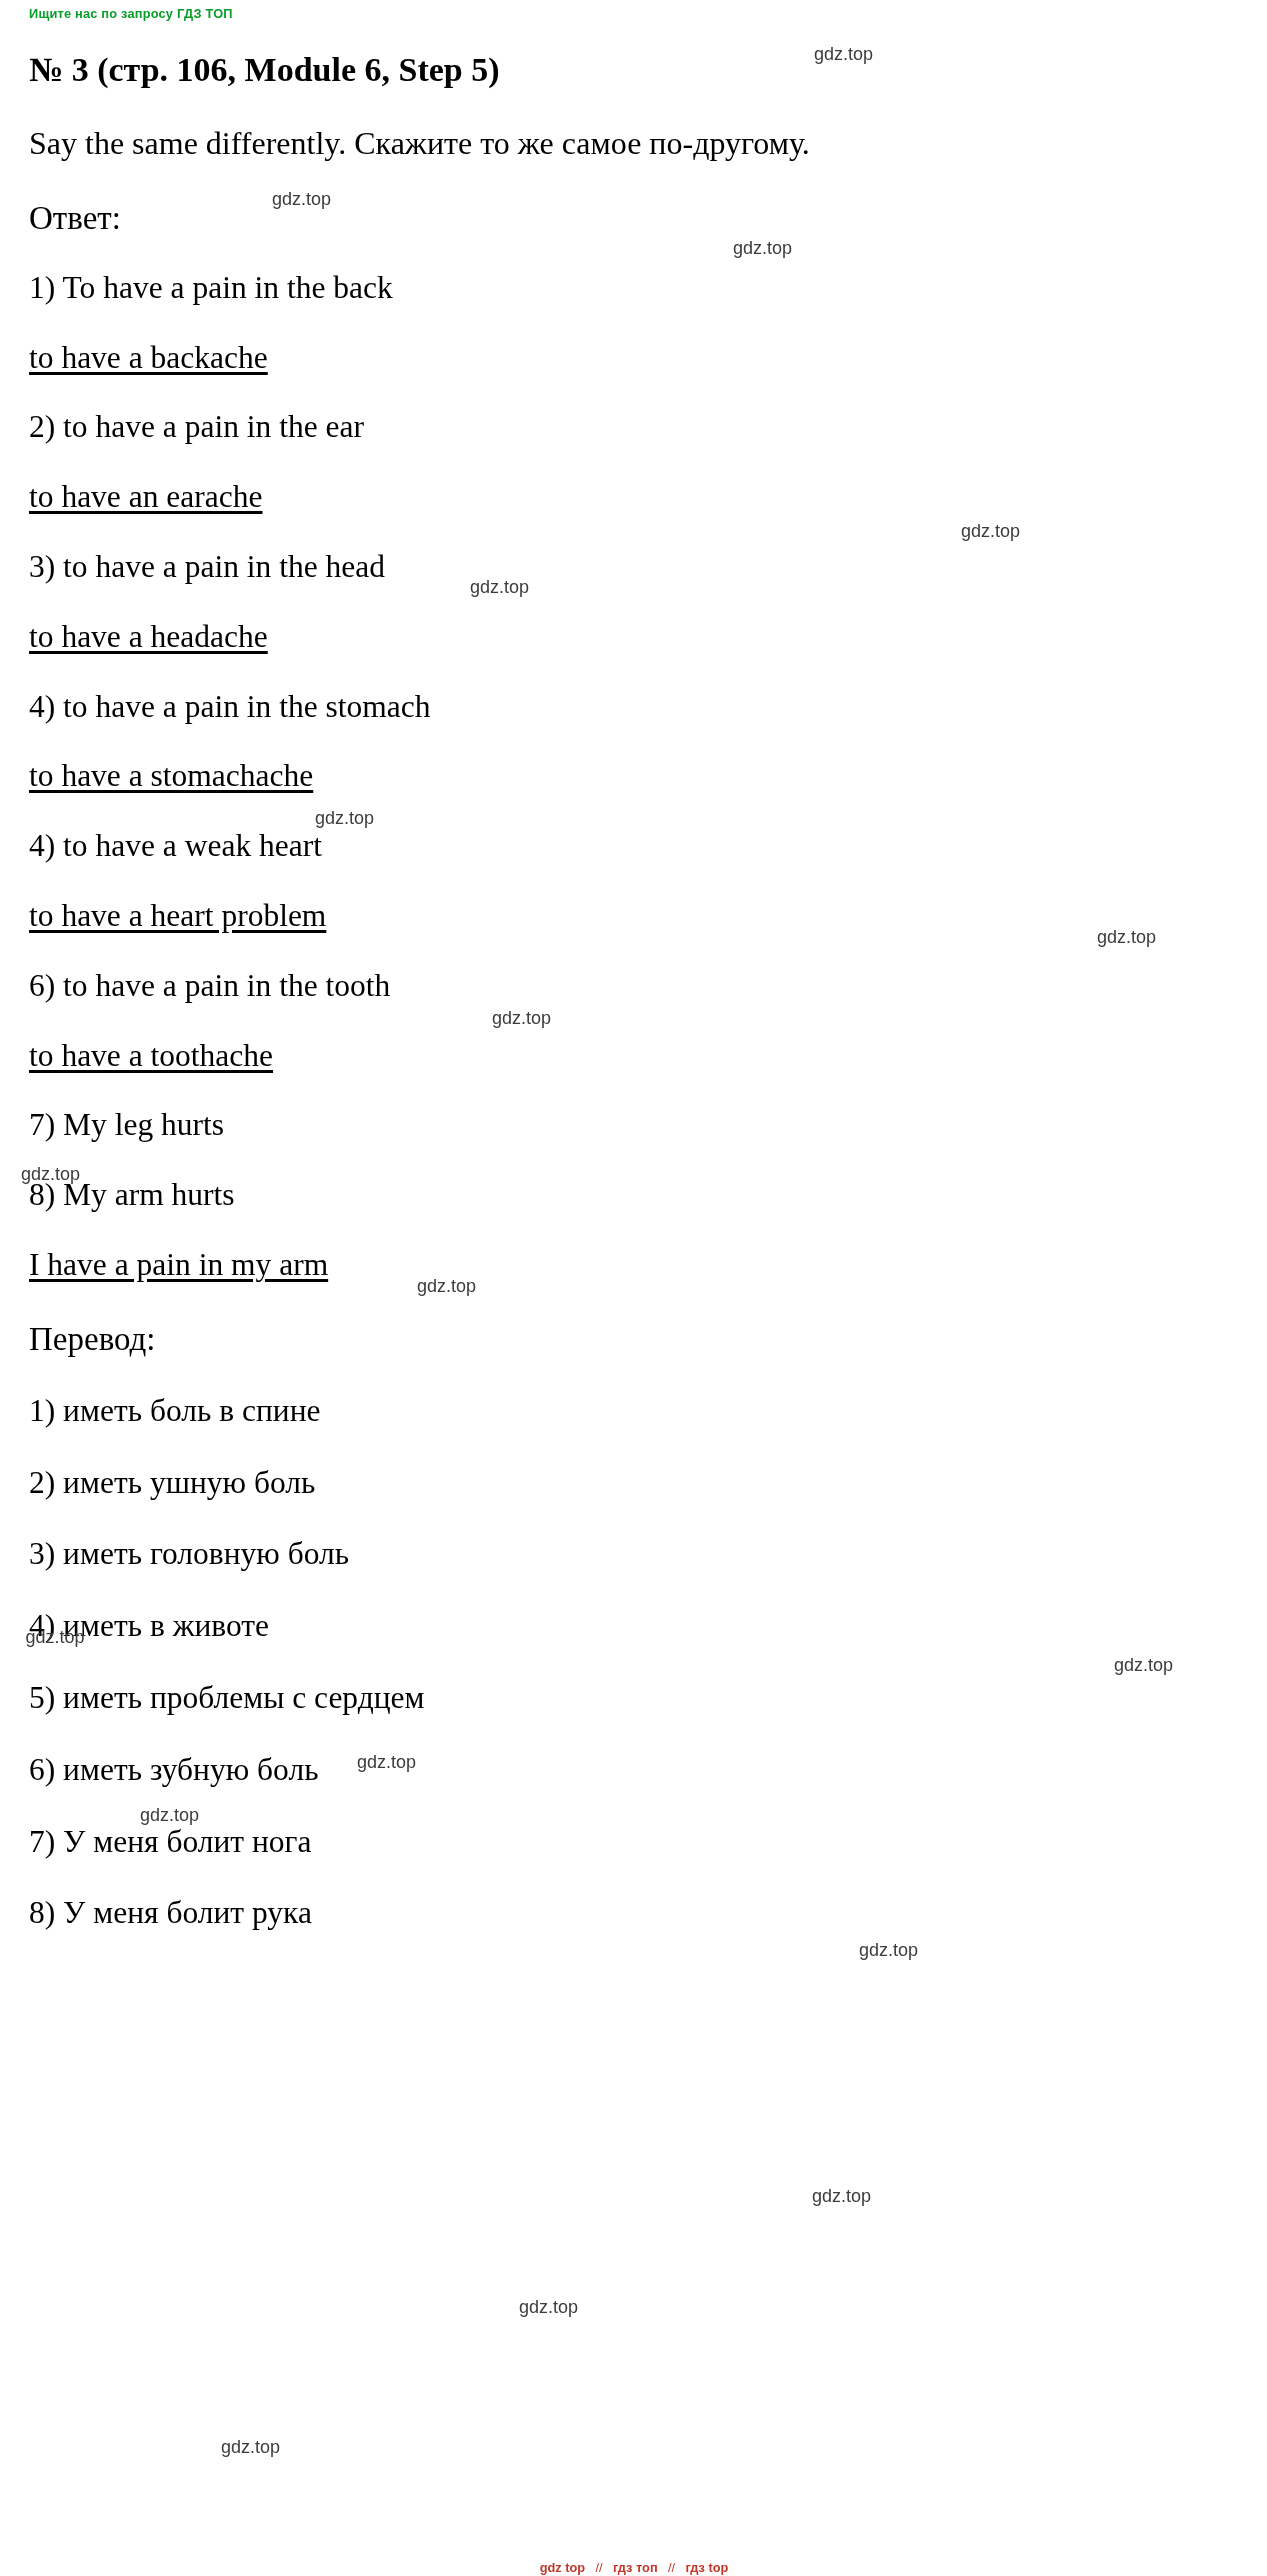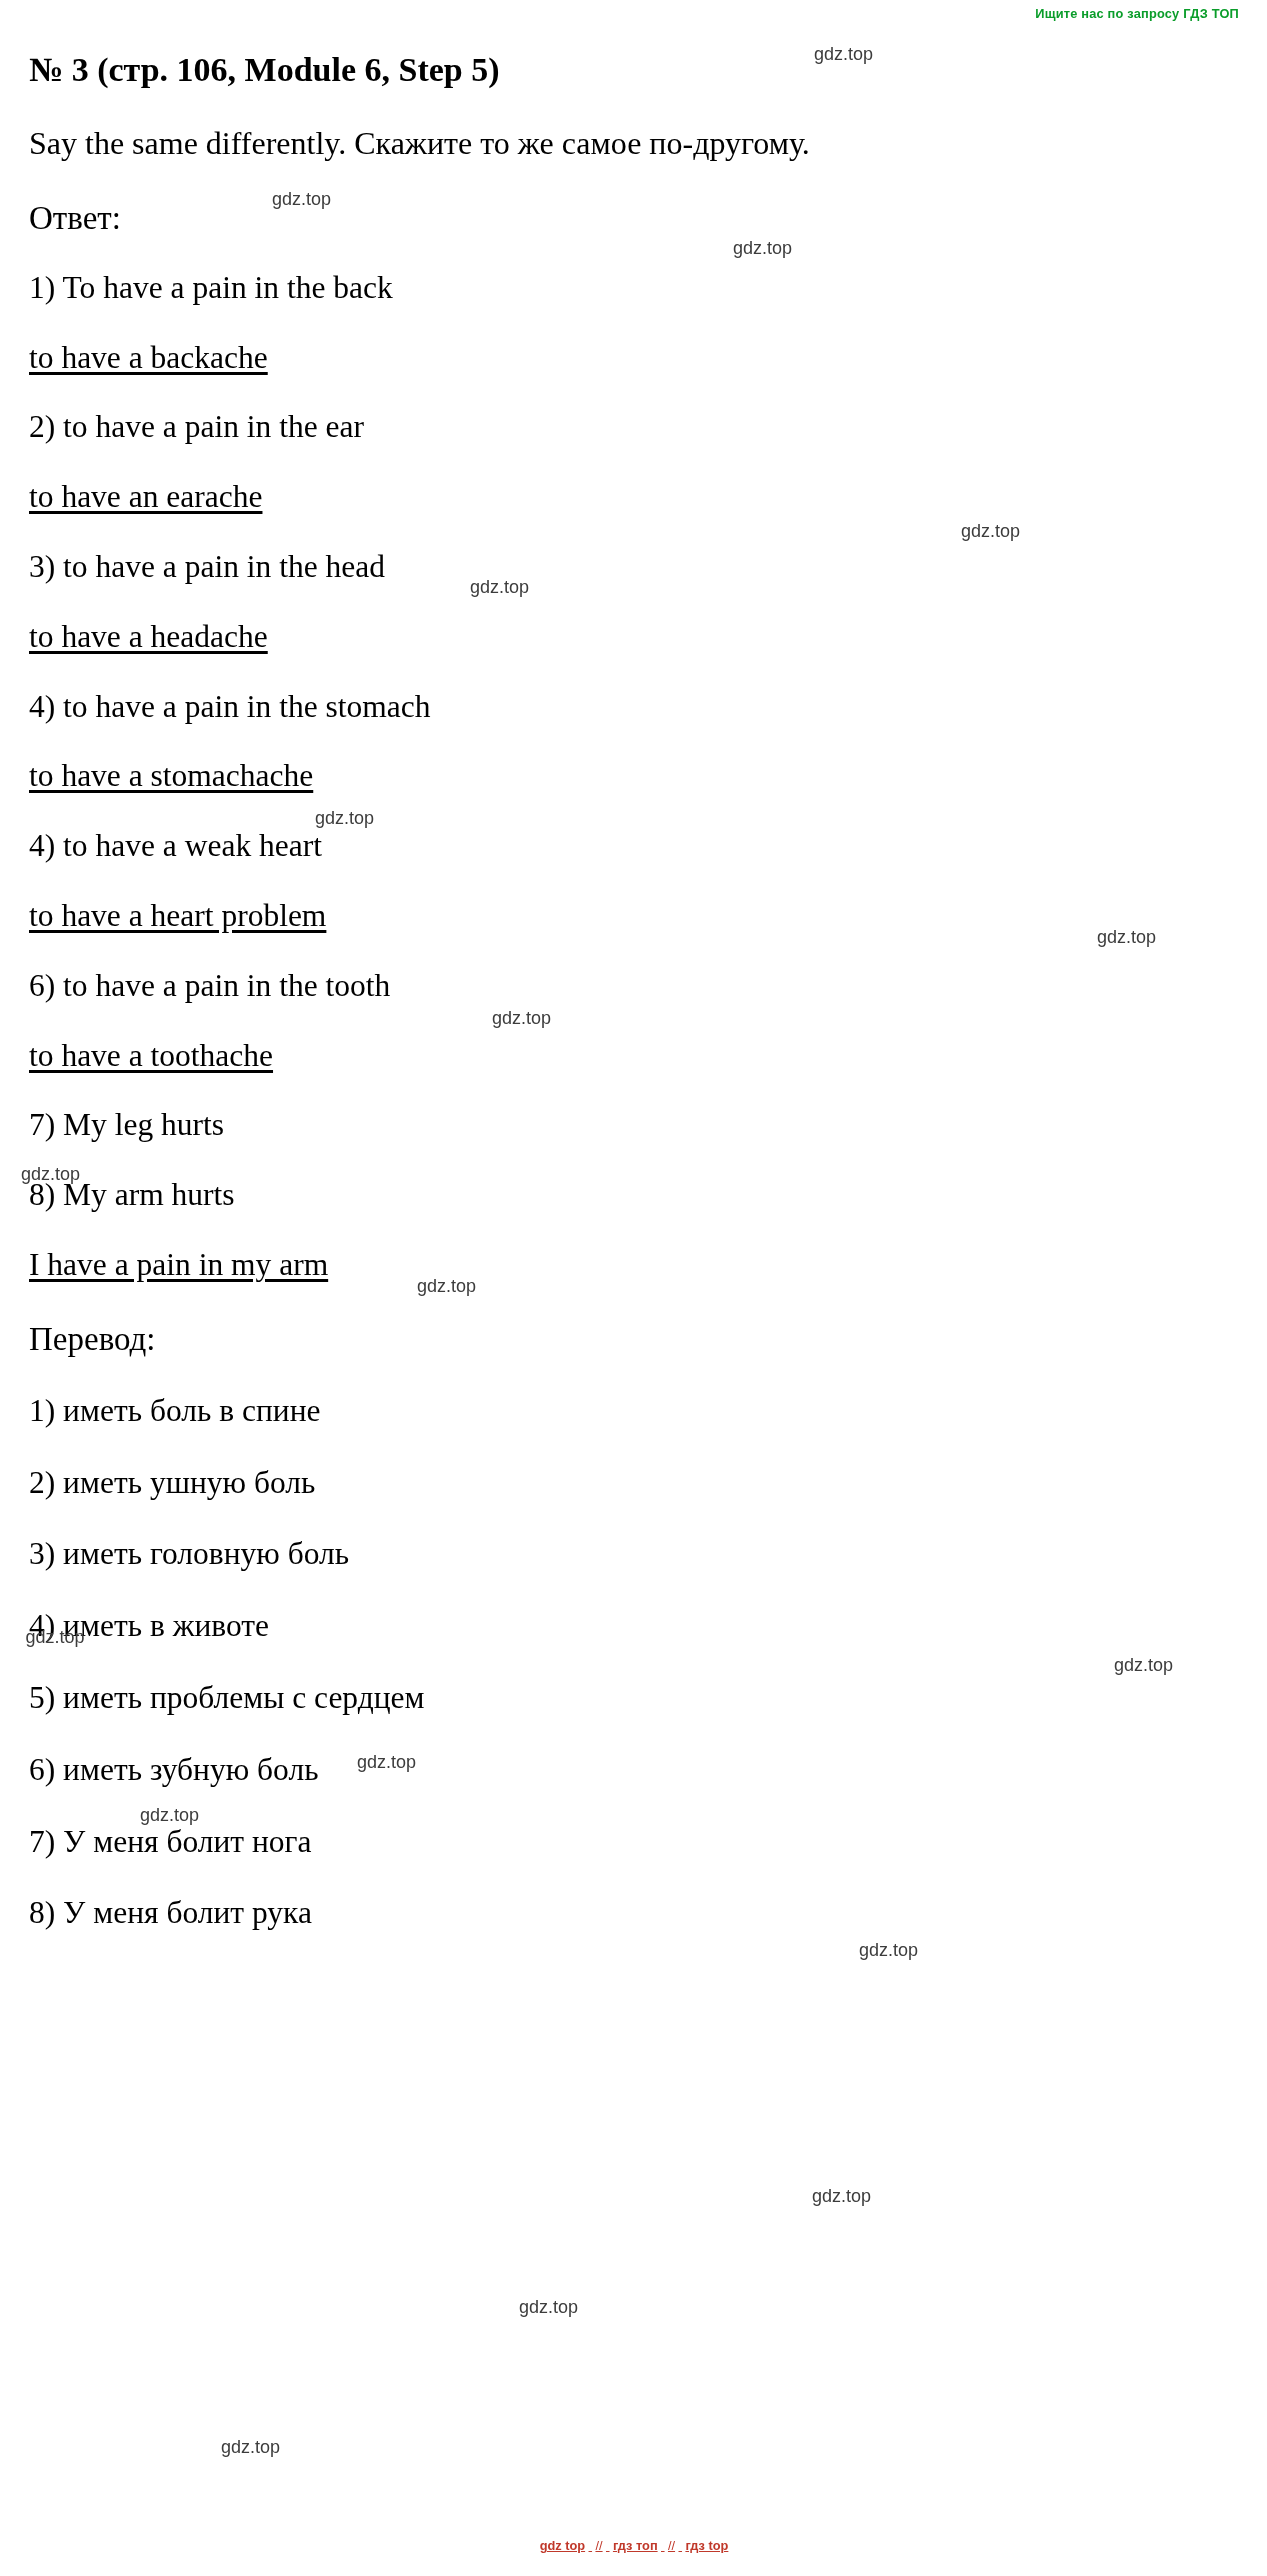--- a/index.html
+++ b/index.html
@@ -15,21 +15,21 @@
     color: #000000;
   }
   .page {
     position: relative;
     width: 1268px;
     min-height: 2576px;
     box-sizing: border-box;
     padding: 0 29px;
   }
   .top-ad {
-    text-align: right;
+    text-align: left;
     font-family: "Liberation Sans", sans-serif;
     font-size: 12.8px;
     font-weight: bold;
     color: #0a9d2a;
     padding-top: 6px;
     letter-spacing: 0.2px;
   }
   .task-title {
     font-size: 34px;
     font-weight: bold;
@@ -65,27 +65,26 @@
     font-family: "Liberation Sans", sans-serif;
     font-size: 18px;
     color: #3c3c3c;
     white-space: nowrap;
     pointer-events: none;
   }
   .bottom-ad {
     position: absolute;
     left: 0;
     right: 0;
-    bottom: 23px;
+    bottom: 1px;
     text-align: center;
     font-family: "Liberation Sans", sans-serif;
     font-size: 12.8px;
     font-weight: bold;
     color: #c0392b;
-    text-decoration: underline;
   }
   .bottom-ad span { margin: 0 3.4px; }
   .bottom-ad .sep { color: #c0392b; font-weight: normal; }
 </style>
 </head>
 <body>
 
 <div class="page">
 
   <div class="top-ad">Ищите нас по запросу ГДЗ ТОП</div>

